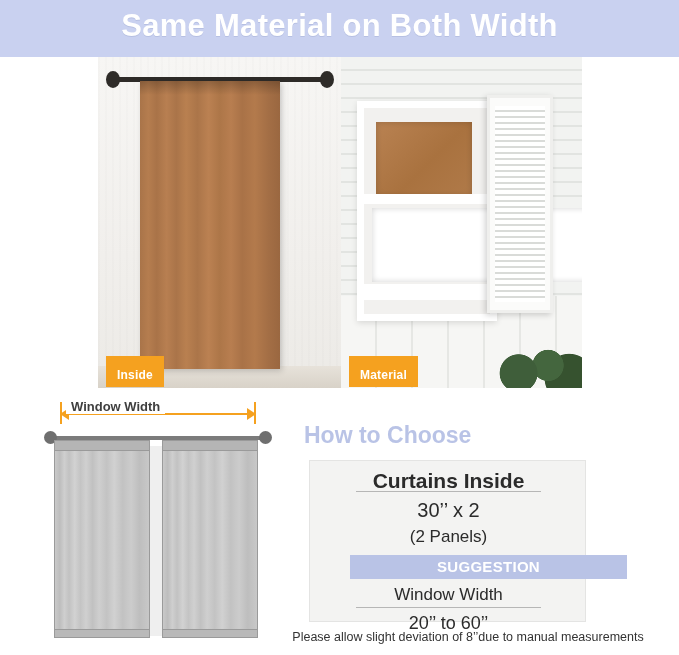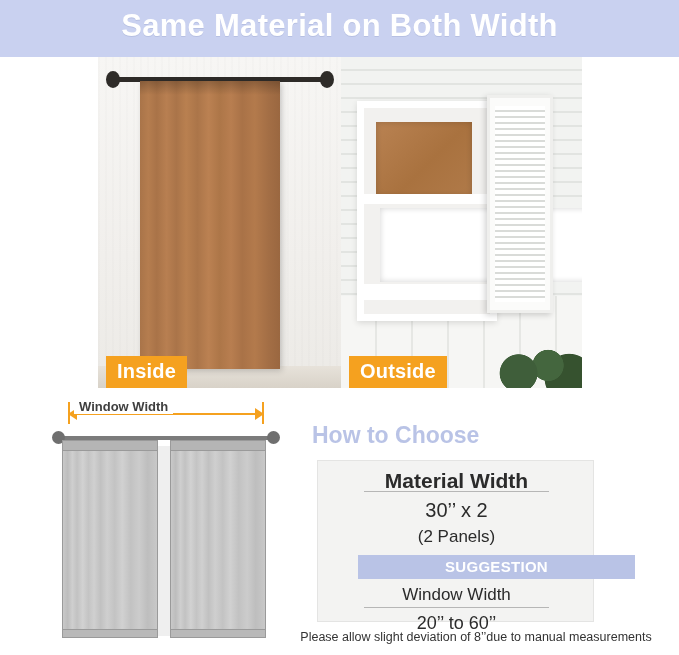--- a/index.html
+++ b/index.html
@@ -171,32 +171,32 @@
     background: radial-gradient(circle at 30% 60%, #3f5e3a 0 26%, rgba(63,94,58,0) 27%),
                 radial-gradient(circle at 62% 45%, #44663e 0 24%, rgba(68,102,62,0) 25%),
                 radial-gradient(circle at 85% 70%, #36522f 0 28%, rgba(54,82,47,0) 29%);
   }
 
   
   .tag {
     position: absolute;
     background: #f5a11f;
     color: #ffffff;
-    font-size: 20px;
+    font-size: 12px;
     font-weight: bold;
-    padding: 4px 11px 5px 11px;
+    padding: 12px 11px 5px 11px;
     letter-spacing: .2px;
   }
   .tag-inside  { left: 106px; top: 299px; }
   .tag-outside { left: 349px; top: 299px; }
 
   
   .bottom {
     position: absolute;
-    left: 16px; top: 388px;
+    left: 8px; top: 388px;
     width: 616px; height: 267px;
     background: #ffffff;
   }
 
   
   .measure {
     position: absolute;
     left: 52px; top: 16px;
     width: 196px; height: 18px;
   }
@@ -369,21 +369,21 @@
         <div class="win-rail mid"></div>
         <div class="win-pane bottom"></div>
         <div class="win-rail btm"></div>
       </div>
     </div>
     <div class="shutter"></div>
     <div class="bush"></div>
   </div>
 
   <div class="tag tag-inside">Inside</div>
-  <div class="tag tag-outside">Outside</div>
+  <div class="tag tag-outside">Material</div>
 </div>
 
 <div class="bottom">
 
   <div class="measure">
     <div class="line"></div>
     <div class="arrow-l"></div>
     <div class="arrow-r"></div>
     <div class="tick-l"></div>
     <div class="tick-r"></div>
@@ -395,21 +395,21 @@
     <div class="illus-rod"></div>
     <div class="illus-ball-l"></div>
     <div class="illus-ball-r"></div>
     <div class="panel-l"></div>
     <div class="panel-r"></div>
   </div>
 
   <div class="howto-title">How to Choose</div>
 
   <div class="card">
-    <div class="card-row row-curtains-width">Material Width</div>
+    <div class="card-row row-curtains-width">Curtains Inside</div>
     <div class="card-divider div-1"></div>
     <div class="card-row row-width-value">30’’ x 2</div>
     <div class="card-row row-panels">(2 Panels)</div>
     <div class="card-row row-suggestion">SUGGESTION</div>
     <div class="card-row row-window-width">Window Width</div>
     <div class="card-divider div-2"></div>
     <div class="card-row row-window-value">20’’ to 60’’</div>
   </div>
 
   <div class="note">Please allow slight deviation of 8’’due to manual measurements</div>

